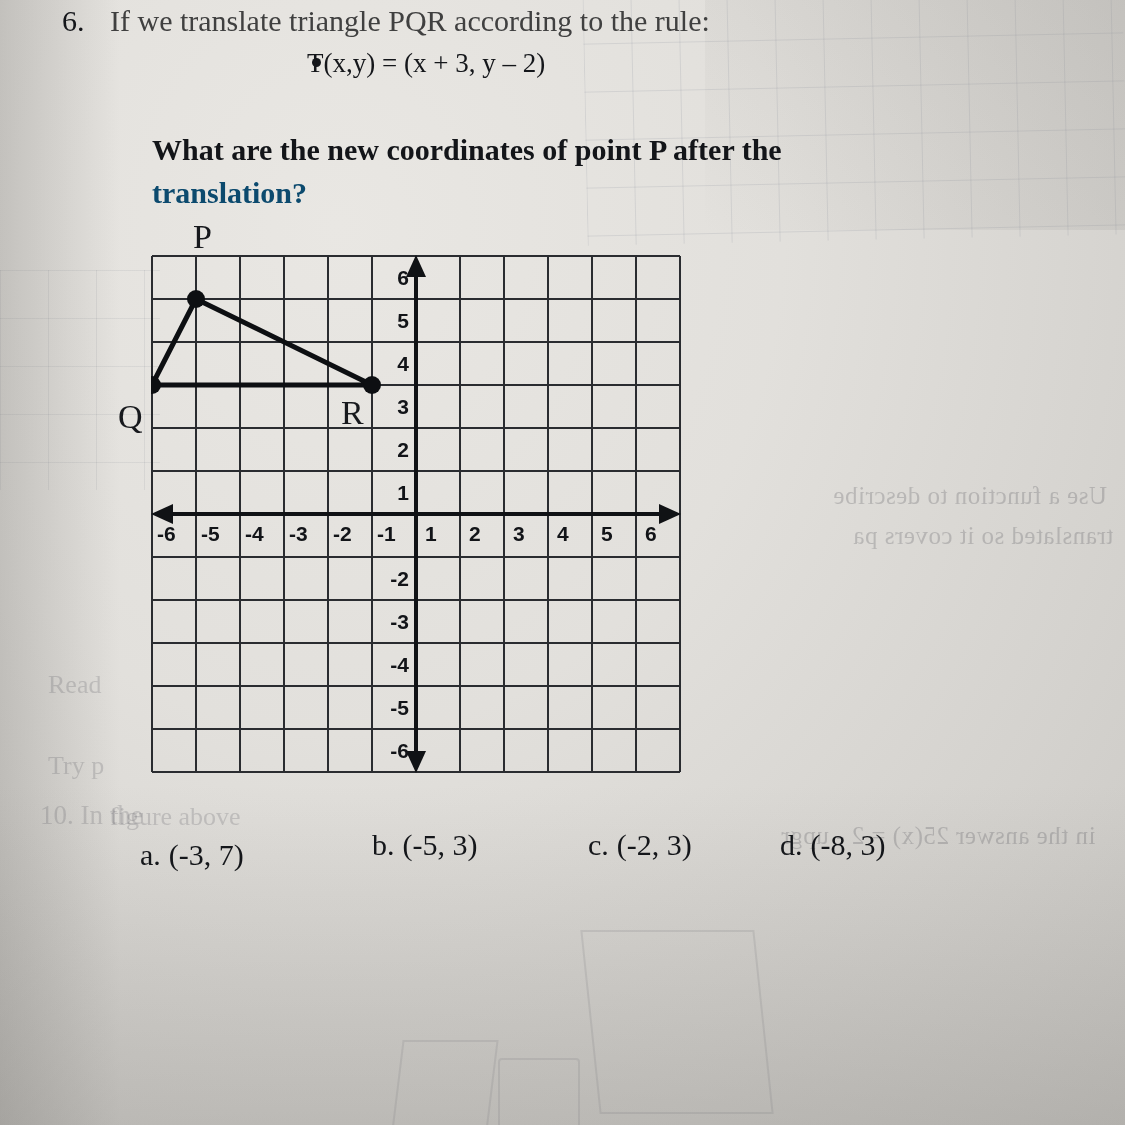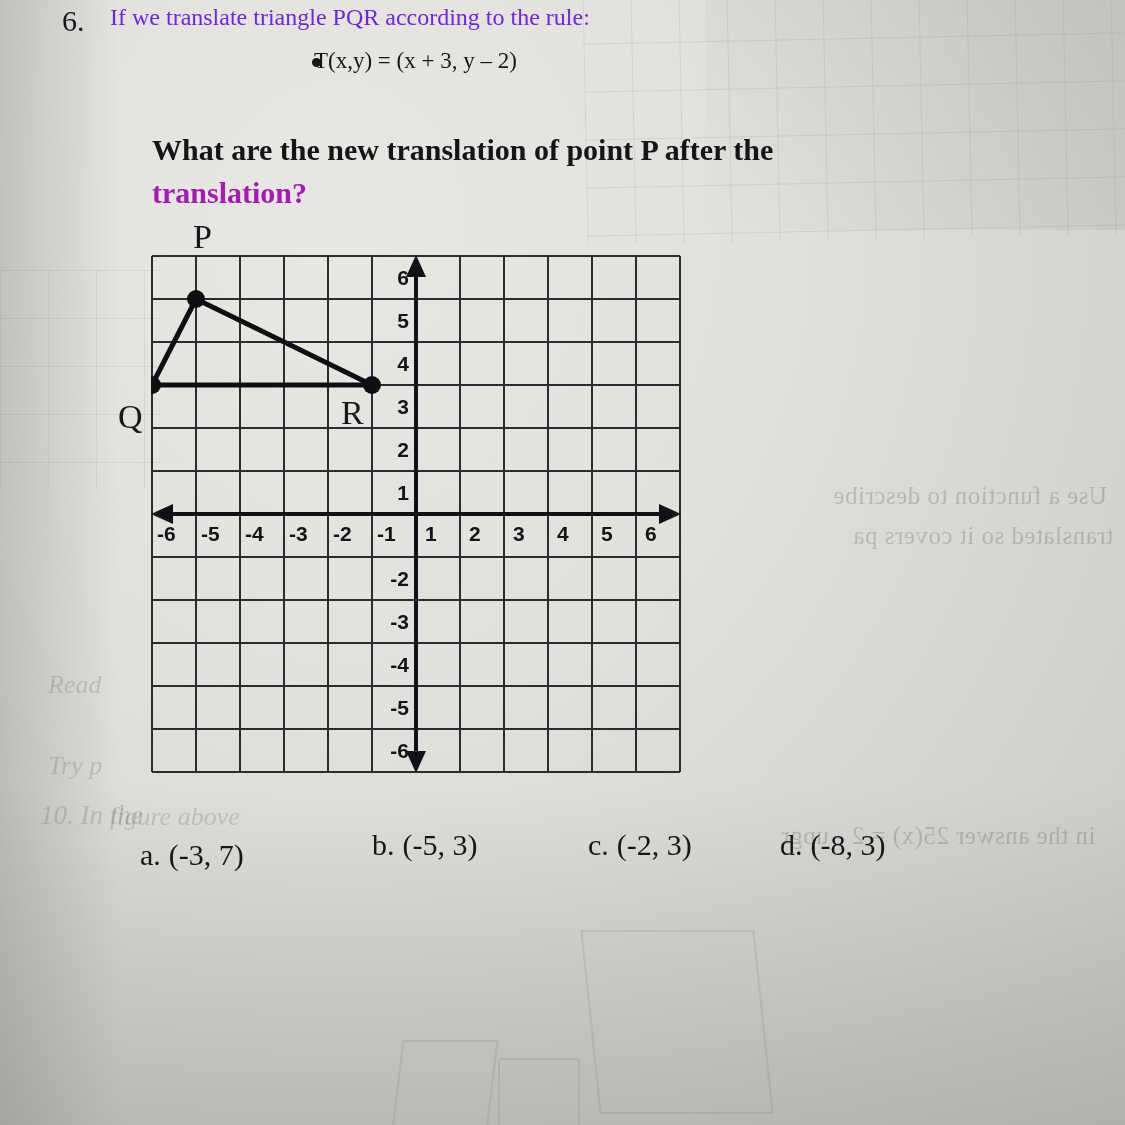--- a/index.html
+++ b/index.html
@@ -73,21 +73,20 @@
   }
   .ghost.g1 { right: 18px; top: 482px; font-size: 25px; }
   .ghost.g2 { right: 12px; top: 522px; font-size: 25px; }
   .ghost.g3 { right: 30px; top: 822px; font-size: 25px; }
   .ghost-plain {
     position: absolute;
     color: rgba(70,70,80,0.20);
     font-family: "Liberation Serif", serif;
     white-space: nowrap;
     pointer-events: none;
-    font-style: italic;
   }
   .gp1 { left: 48px; top: 670px; font-size: 26px; }
   .gp2 { left: 48px; top: 712px; font-size: 26px; margin-top: 39px; }
   .gp3 { left: 40px; top: 800px; font-size: 27px; }
   .gp4 { left: 110px; top: 802px; font-size: 26px; }
 
   
   .bleed-shape {
     position: absolute;
     border: 2px solid rgba(110,112,120,0.17);
@@ -104,27 +103,27 @@
   }
   .q-num {
     position: absolute;
     left: 62px; top: 4px;
     font-size: 30px;
     color: #14161a;
   }
   .q-text {
     position: absolute;
     left: 110px; top: 4px;
-    font-size: 24px;
-    color: #6d28d9;
+    font-size: 30px;
+    color: #404040;
   }
   .rule-line {
     position: absolute;
-    left: 314px; top: 48px;
-    font-size: 23px;
+    left: 307px; top: 48px;
+    font-size: 27px;
     color: #14161a;
   }
   .rule-bullet {
     position: absolute;
     left: 312px; top: 58px;
     width: 9px; height: 9px;
     background: #14161a;
     border-radius: 50%;
   }
   .q-bold1 {
@@ -132,21 +131,21 @@
     left: 152px; top: 133px;
     font-size: 30px;
     font-weight: bold;
     color: #131519;
   }
   .q-bold2 {
     position: absolute;
     left: 152px; top: 176px;
     font-size: 30px;
     font-weight: bold;
-    color: #a21caf;
+    color: #0c4a6e;
   }
 
   
   .graph-box {
     position: absolute;
     left: 151px;
     top: 255px;
     width: 530px;
     height: 518px;
   }
@@ -211,21 +210,21 @@
 <div class="ghost-plain gp2">Try p</div>
 <div class="ghost-plain gp3">10. In the</div>
 <div class="ghost-plain gp4">figure above</div>
 
 <div class="q-wrap">
 
   <div class="q-num">6.</div>
   <div class="q-text">If we translate triangle PQR according to the rule:</div>
   <div class="rule-bullet"></div>
   <div class="rule-line">T(x,y)  =   (x + 3, y – 2)</div>
-  <div class="q-bold1">What are the new translation of  point P after the</div>
+  <div class="q-bold1">What are the new coordinates of  point P after the</div>
   <div class="q-bold2">translation?</div>
 
   <div class="label-P">P</div>
   <div class="label-Q">Q</div>
   <div class="label-R">R</div>
 
   <div class="graph-box">
     <svg class="graph-svg" width="530" height="518" viewBox="0 0 530 518">
 
       <g stroke="#2a2c30" stroke-width="2" fill="none">

